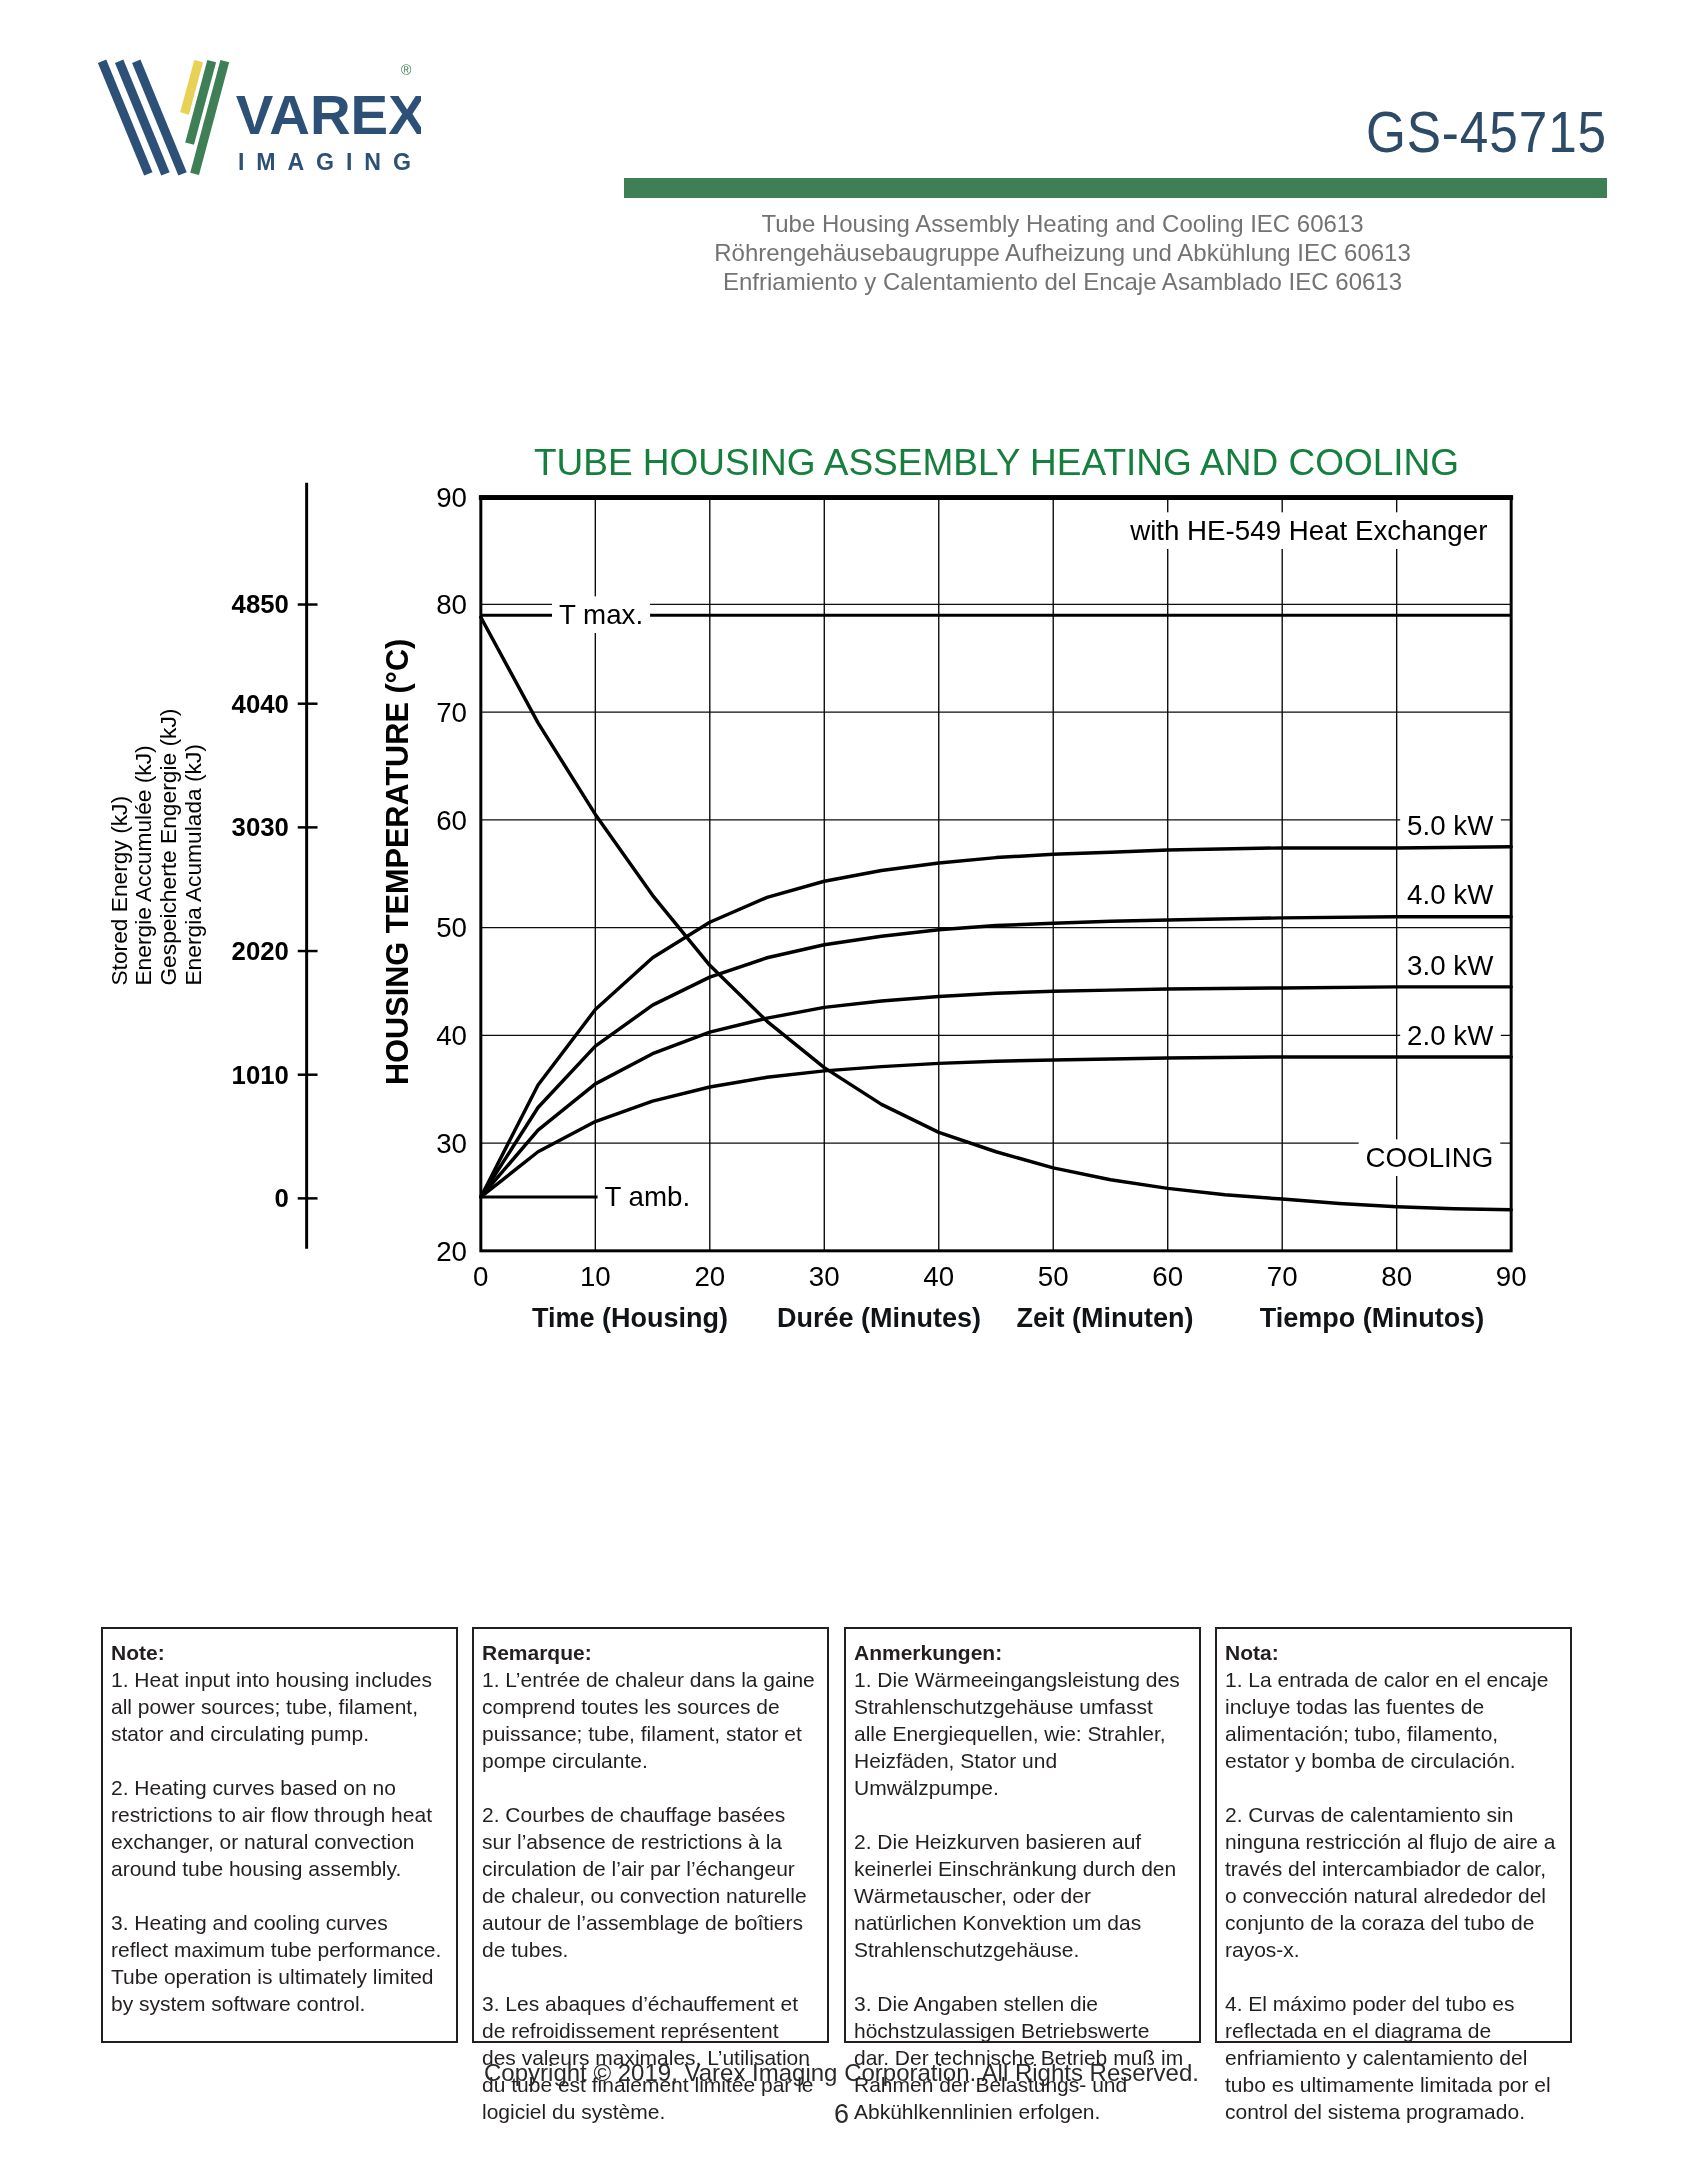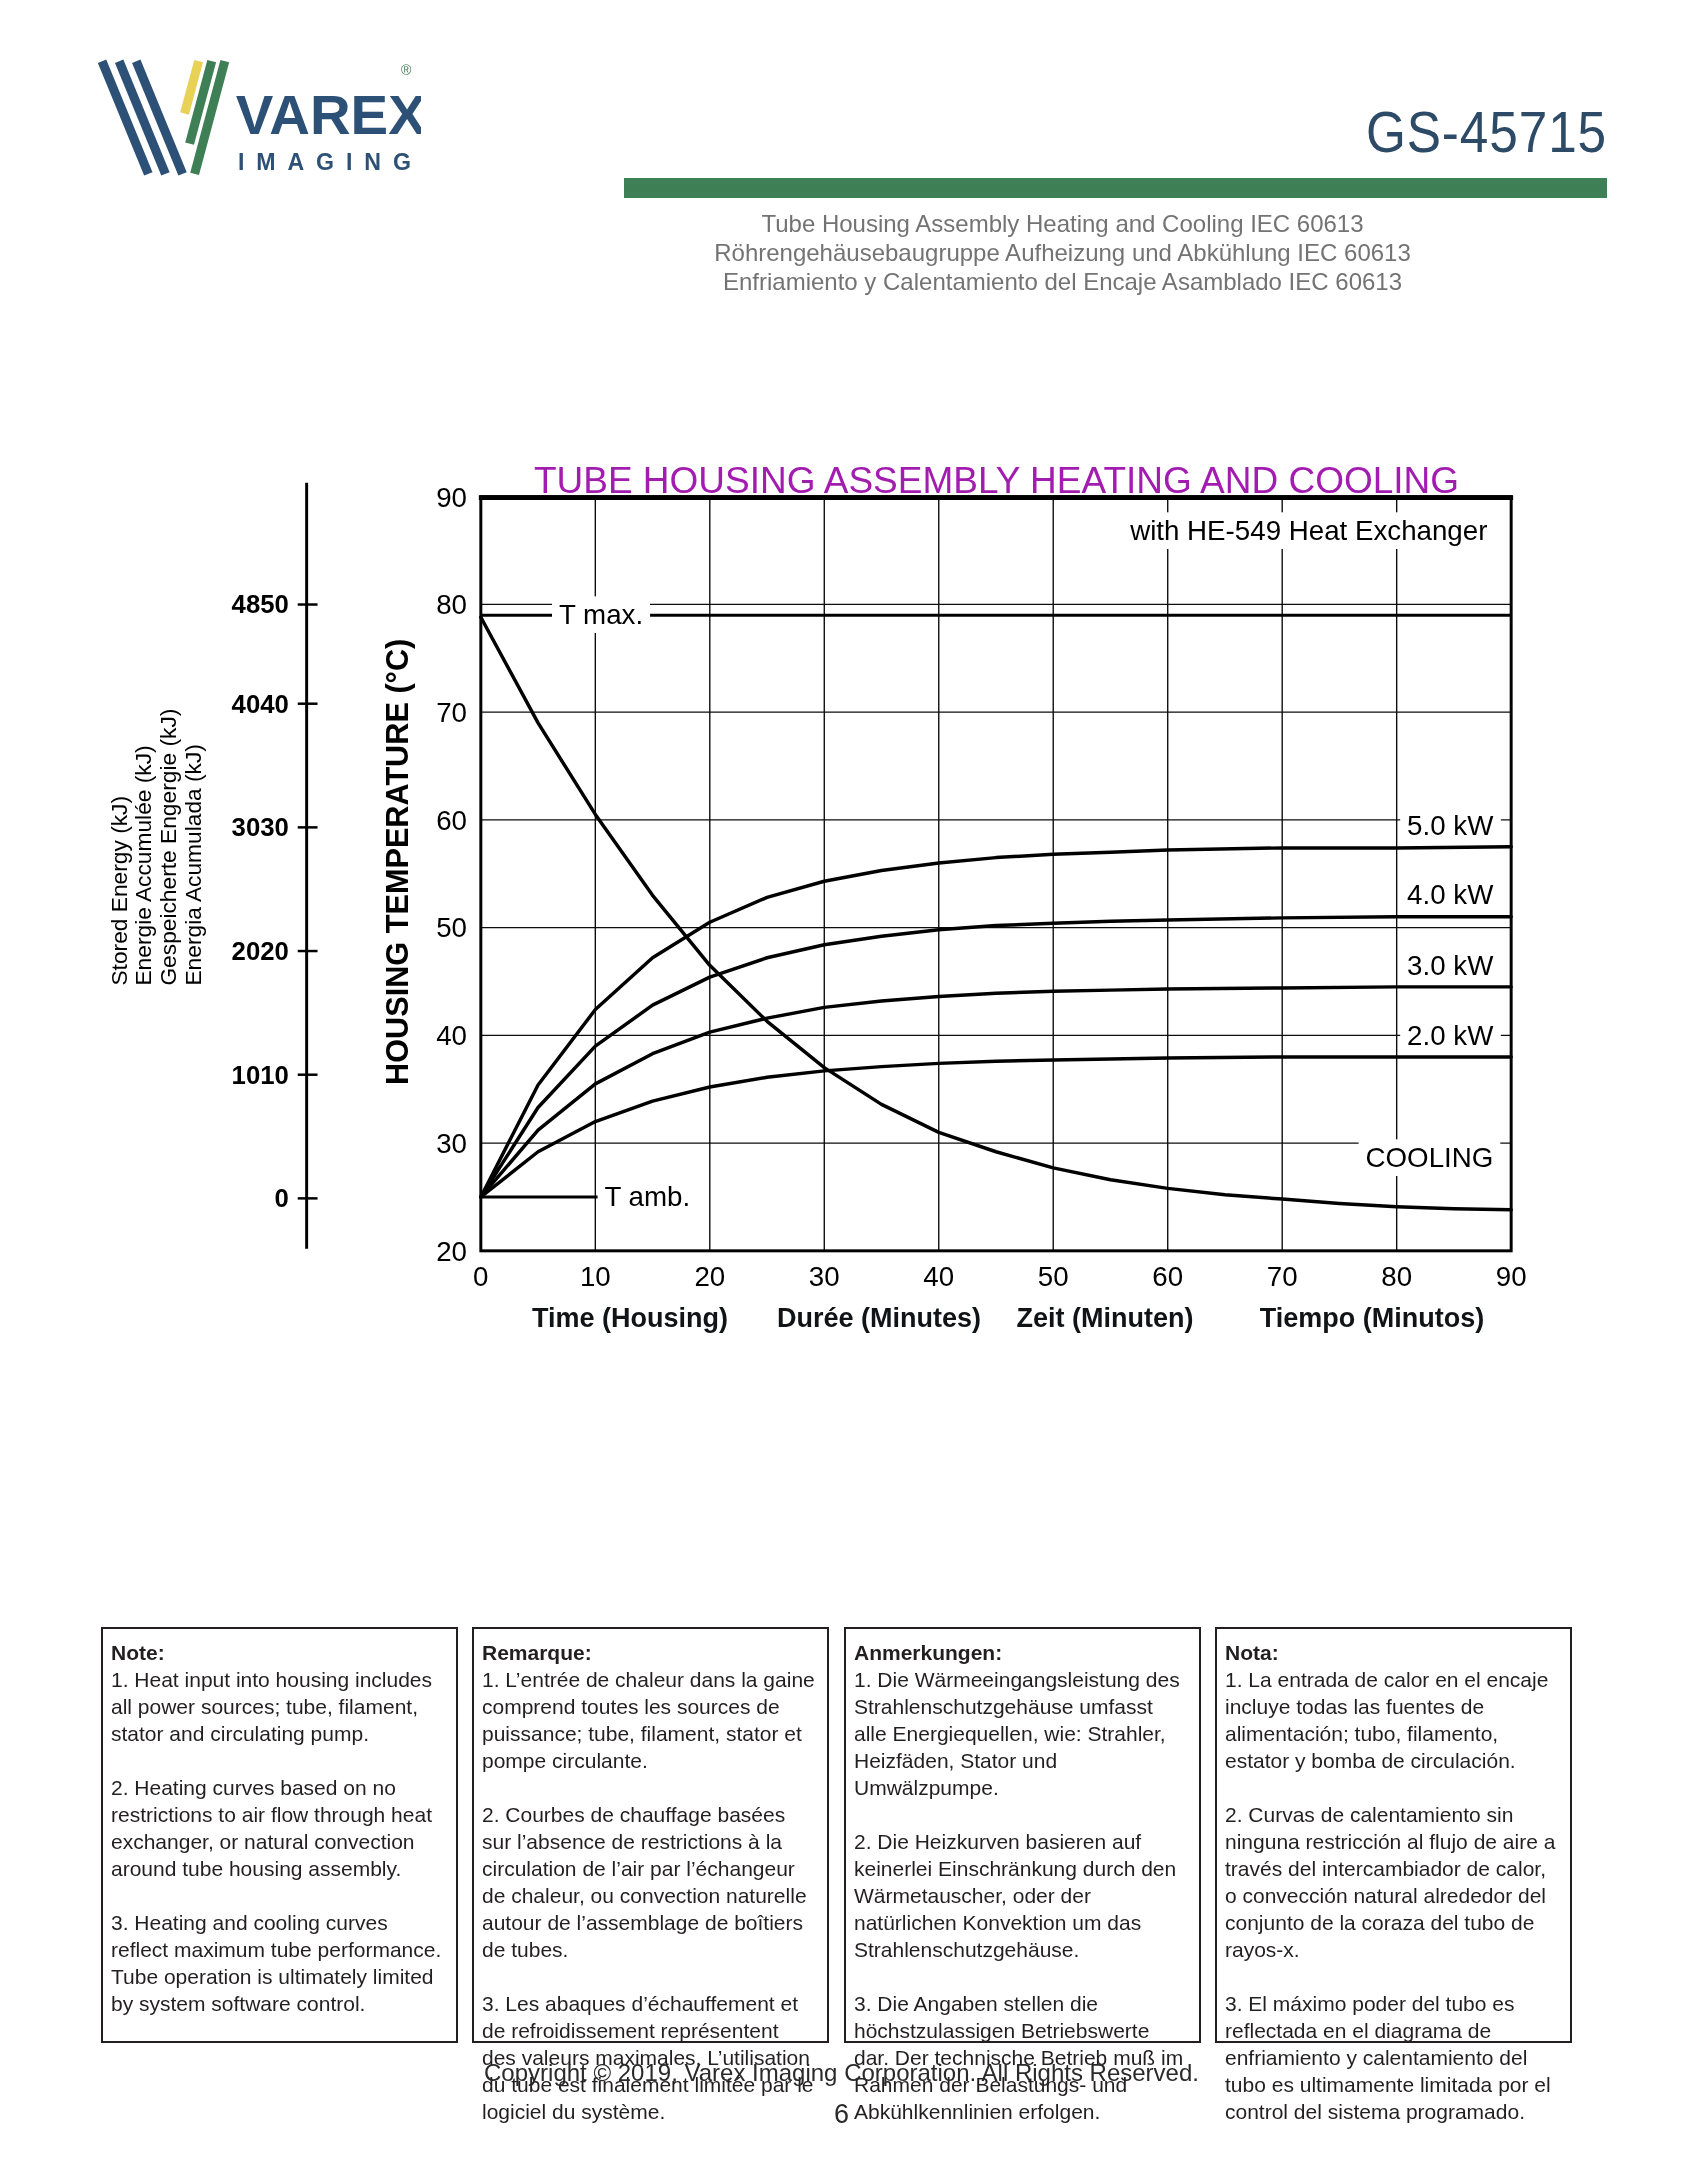--- a/index.html
+++ b/index.html
@@ -22,22 +22,22 @@
     font-size:57px;font-weight:500;color:var(--header-blue);
     transform:scaleX(.9);transform-origin:100% 50%;letter-spacing:1px;
   }
   .header-bar{position:absolute;left:624px;top:178px;width:983px;height:20px;background:var(--brand-green);}
   .subtitles{
     position:absolute;right:76px;top:209px;width:1089px;text-align:center;
     font-size:24px;line-height:29px;color:#737373;
   }
   
   .chart-title{
-    position:absolute;left:481px;top:460px;width:1031px;text-align:center;
-    font-size:37px;color:#a21caf;letter-spacing:0px;white-space:nowrap;
+    position:absolute;left:481px;top:442px;width:1031px;text-align:center;
+    font-size:37px;color:#15803d;letter-spacing:0px;white-space:nowrap;
   }
   .chart-svg{position:absolute;left:79px;top:446px;}
   .x-captions{position:absolute;left:481px;top:1303px;width:1031px;height:36px;}
   .x-captions span{
     position:absolute;transform:translateX(-50%);white-space:nowrap;
     font-size:27px;font-weight:bold;color:#101417;
   }
   
   .note{
     position:absolute;top:1627px;width:357px;height:416px;box-sizing:border-box;
@@ -185,20 +185,20 @@
   <div class="note" style="left:844px">
     <h3>Anmerkungen:</h3>
     <p>1.  Die Wärmeeingangsleistung des Strahlenschutzgehäuse umfasst alle Energiequellen, wie: Strahler, Heizfäden, Stator und Umwälzpumpe.</p>
     <p>2. Die Heizkurven basieren auf keinerlei Einschränkung durch den Wärmetauscher, oder der natürlichen Konvektion um das Strahlenschutzgehäuse.</p>
     <p>3. Die Angaben stellen die höchstzulassigen Betriebswerte dar.  Der technische Betrieb muß  im Rahmen der Belastungs- und Abkühlkennlinien erfolgen.</p>
   </div>
   <div class="note" style="left:1215px">
     <h3>Nota:</h3>
     <p>1.  La entrada de calor en el encaje incluye todas las fuentes de alimentación; tubo, filamento, estator y bomba de circulación.</p>
     <p>2. Curvas de calentamiento sin ninguna restricción al flujo de aire a través del intercambiador de calor, o convección natural alrededor del conjunto de la coraza del tubo de rayos-x.</p>
-    <p>3.  El máximo poder del tubo es reflectada en el diagrama de enfriamiento y calentamiento del tubo es ultimamente limitada por el control del sistema programado.</p>
+    <p>4.  El máximo poder del tubo es reflectada en el diagrama de enfriamiento y calentamiento del tubo es ultimamente limitada por el control del sistema programado.</p>
   </div>
 
   <div class="copyright">Copyright © 2019, Varex Imaging Corporation.  All Rights Reserved.</div>
   <div class="page-number">6</div>
 
 </div>
 
 
 </body></html>

